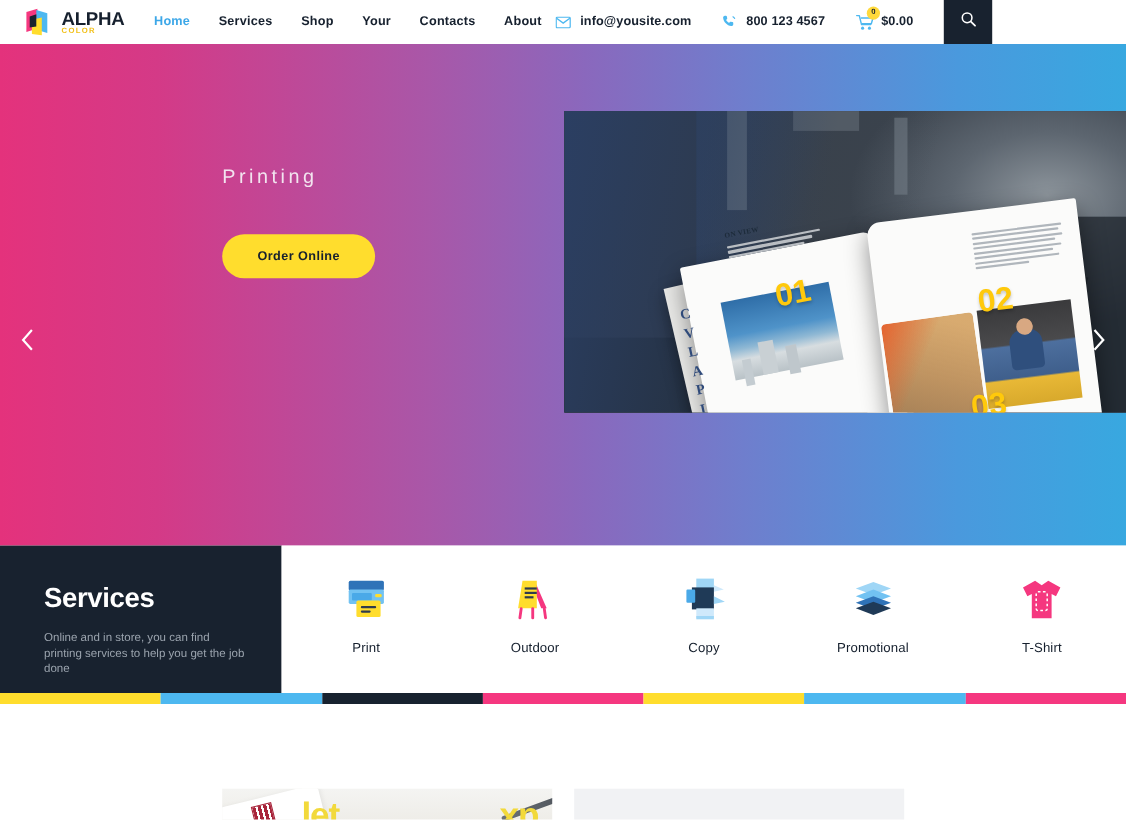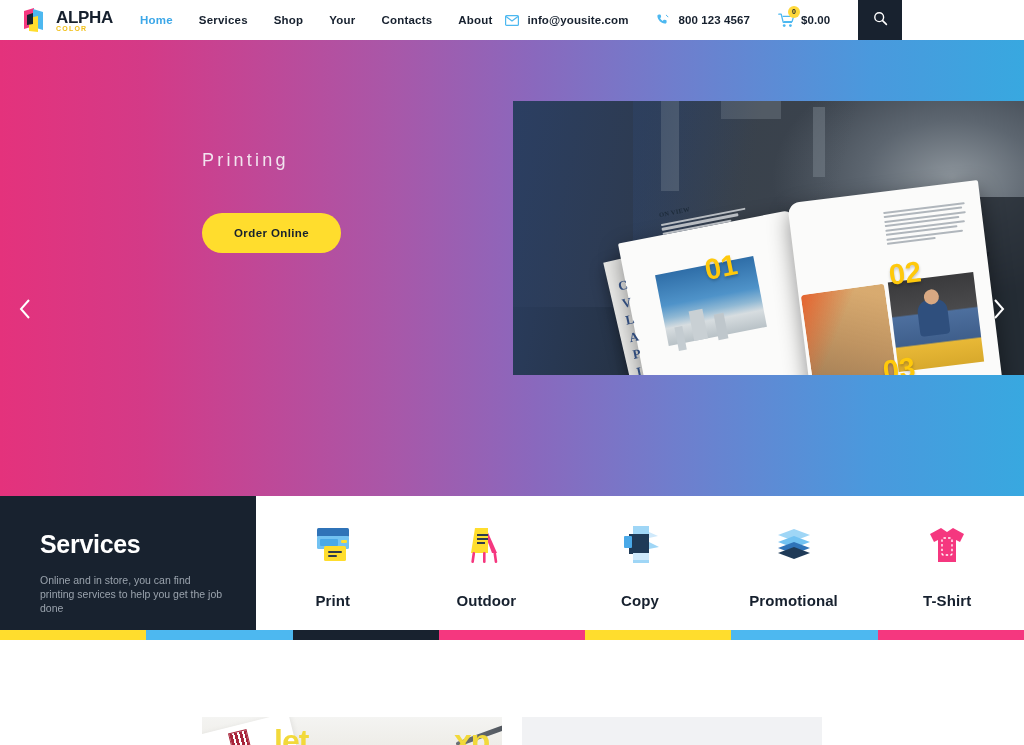--- a/index.html
+++ b/index.html
@@ -190,21 +190,21 @@
   .svc-right {
     flex:1; background:#ffffff; display:flex; align-items:flex-start;
     justify-content:space-around; padding-top:26px;
   }
   .svc-item {
     width:128px; display:flex; flex-direction:column;
     align-items:center; cursor:pointer;
   }
   .svc-ico { height:46px; display:flex; align-items:center; justify-content:center; }
   .svc-label {
-    margin-top:24px; font-size:15px; font-weight:bold; color:#16202e; letter-spacing:.1px;
+    margin-top:14px; font-size:12px; font-weight:normal; color:#16202e; letter-spacing:.1px;
   }
   .stripe { position:absolute; top:630px; left:0; width:1024px; height:10px; display:flex; }
   .stripe span { flex:1; }
 
   
   .bottom { position:absolute; top:640px; left:0; width:1024px; height:105px; background:#ffffff; }
   .bt-inner { position:absolute; left:202px; top:77px; width:620px; display:flex; gap:20px; }
   .bt-card {
     width:300px; height:40px; background:#f1f2f4; overflow:hidden; position:relative;
   }

